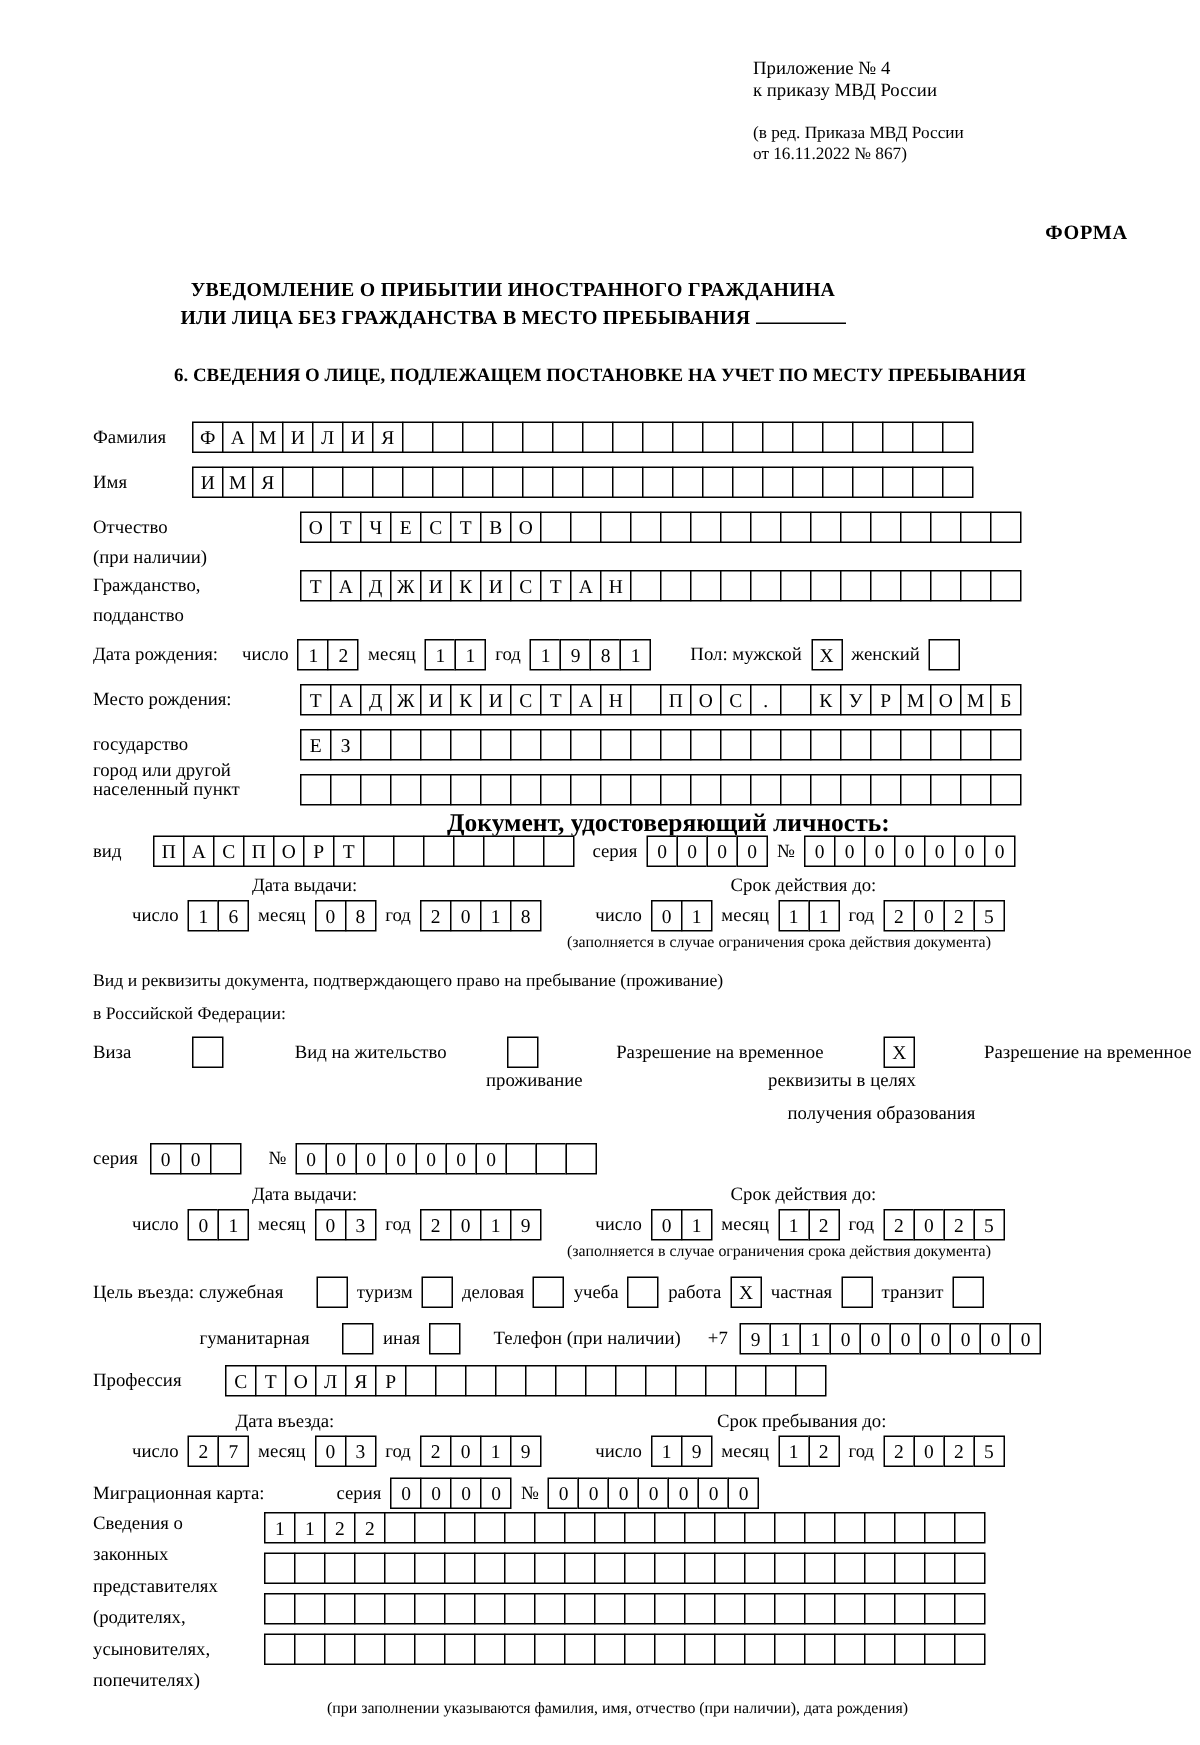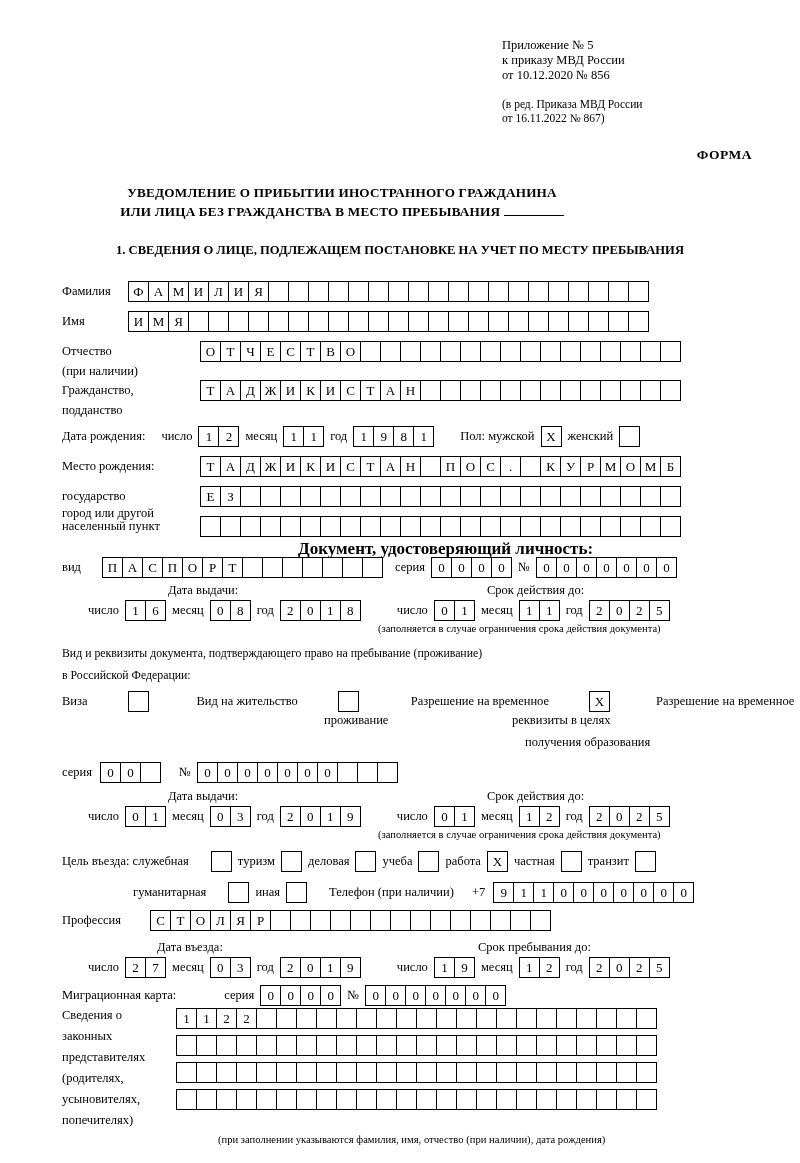--- a/index.html
+++ b/index.html
@@ -54,34 +54,33 @@
   }
   .inline-lbl{margin:0 6px;white-space:nowrap;}
   .note{font-size:10.6px;}
 </style>
 </head>
 <body>
 
 <div class="page">
 
   <div class="hdr">
-    <div class="l">Приложение № 5</div>
+    <div class="l">Приложение № 4</div>
     <div class="l">к приказу МВД России</div>
-    <div class="l">от 10.12.2020 № 856</div>
     <div class="sub">(в ред. Приказа МВД России</div>
     <div class="sub" style="margin-top:0">от 16.11.2022 № 867)</div>
   </div>
   <div class="forma">ФОРМА</div>
 
   <div class="title">
     <div>УВЕДОМЛЕНИЕ О ПРИБЫТИИ ИНОСТРАННОГО ГРАЖДАНИНА</div>
     <div><span>ИЛИ ЛИЦА БЕЗ ГРАЖДАНСТВА В МЕСТО ПРЕБЫВАНИЯ</span> <span class="u"></span></div>
   </div>
 
-  <div class="sect1">1. СВЕДЕНИЯ О ЛИЦЕ, ПОДЛЕЖАЩЕМ ПОСТАНОВКЕ НА УЧЕТ ПО МЕСТУ ПРЕБЫВАНИЯ</div>
+  <div class="sect1">6. СВЕДЕНИЯ О ЛИЦЕ, ПОДЛЕЖАЩЕМ ПОСТАНОВКЕ НА УЧЕТ ПО МЕСТУ ПРЕБЫВАНИЯ</div>
 
   <div class="row" style="top:281px;left:62px;">
     <span class="lbl" style="width:66px">Фамилия</span>
     <span class="cells" id="cells-surname">
         <span class="cell">Ф</span>
         <span class="cell">А</span>
         <span class="cell">М</span>
         <span class="cell">И</span>
         <span class="cell">Л</span>
         <span class="cell">И</span>

